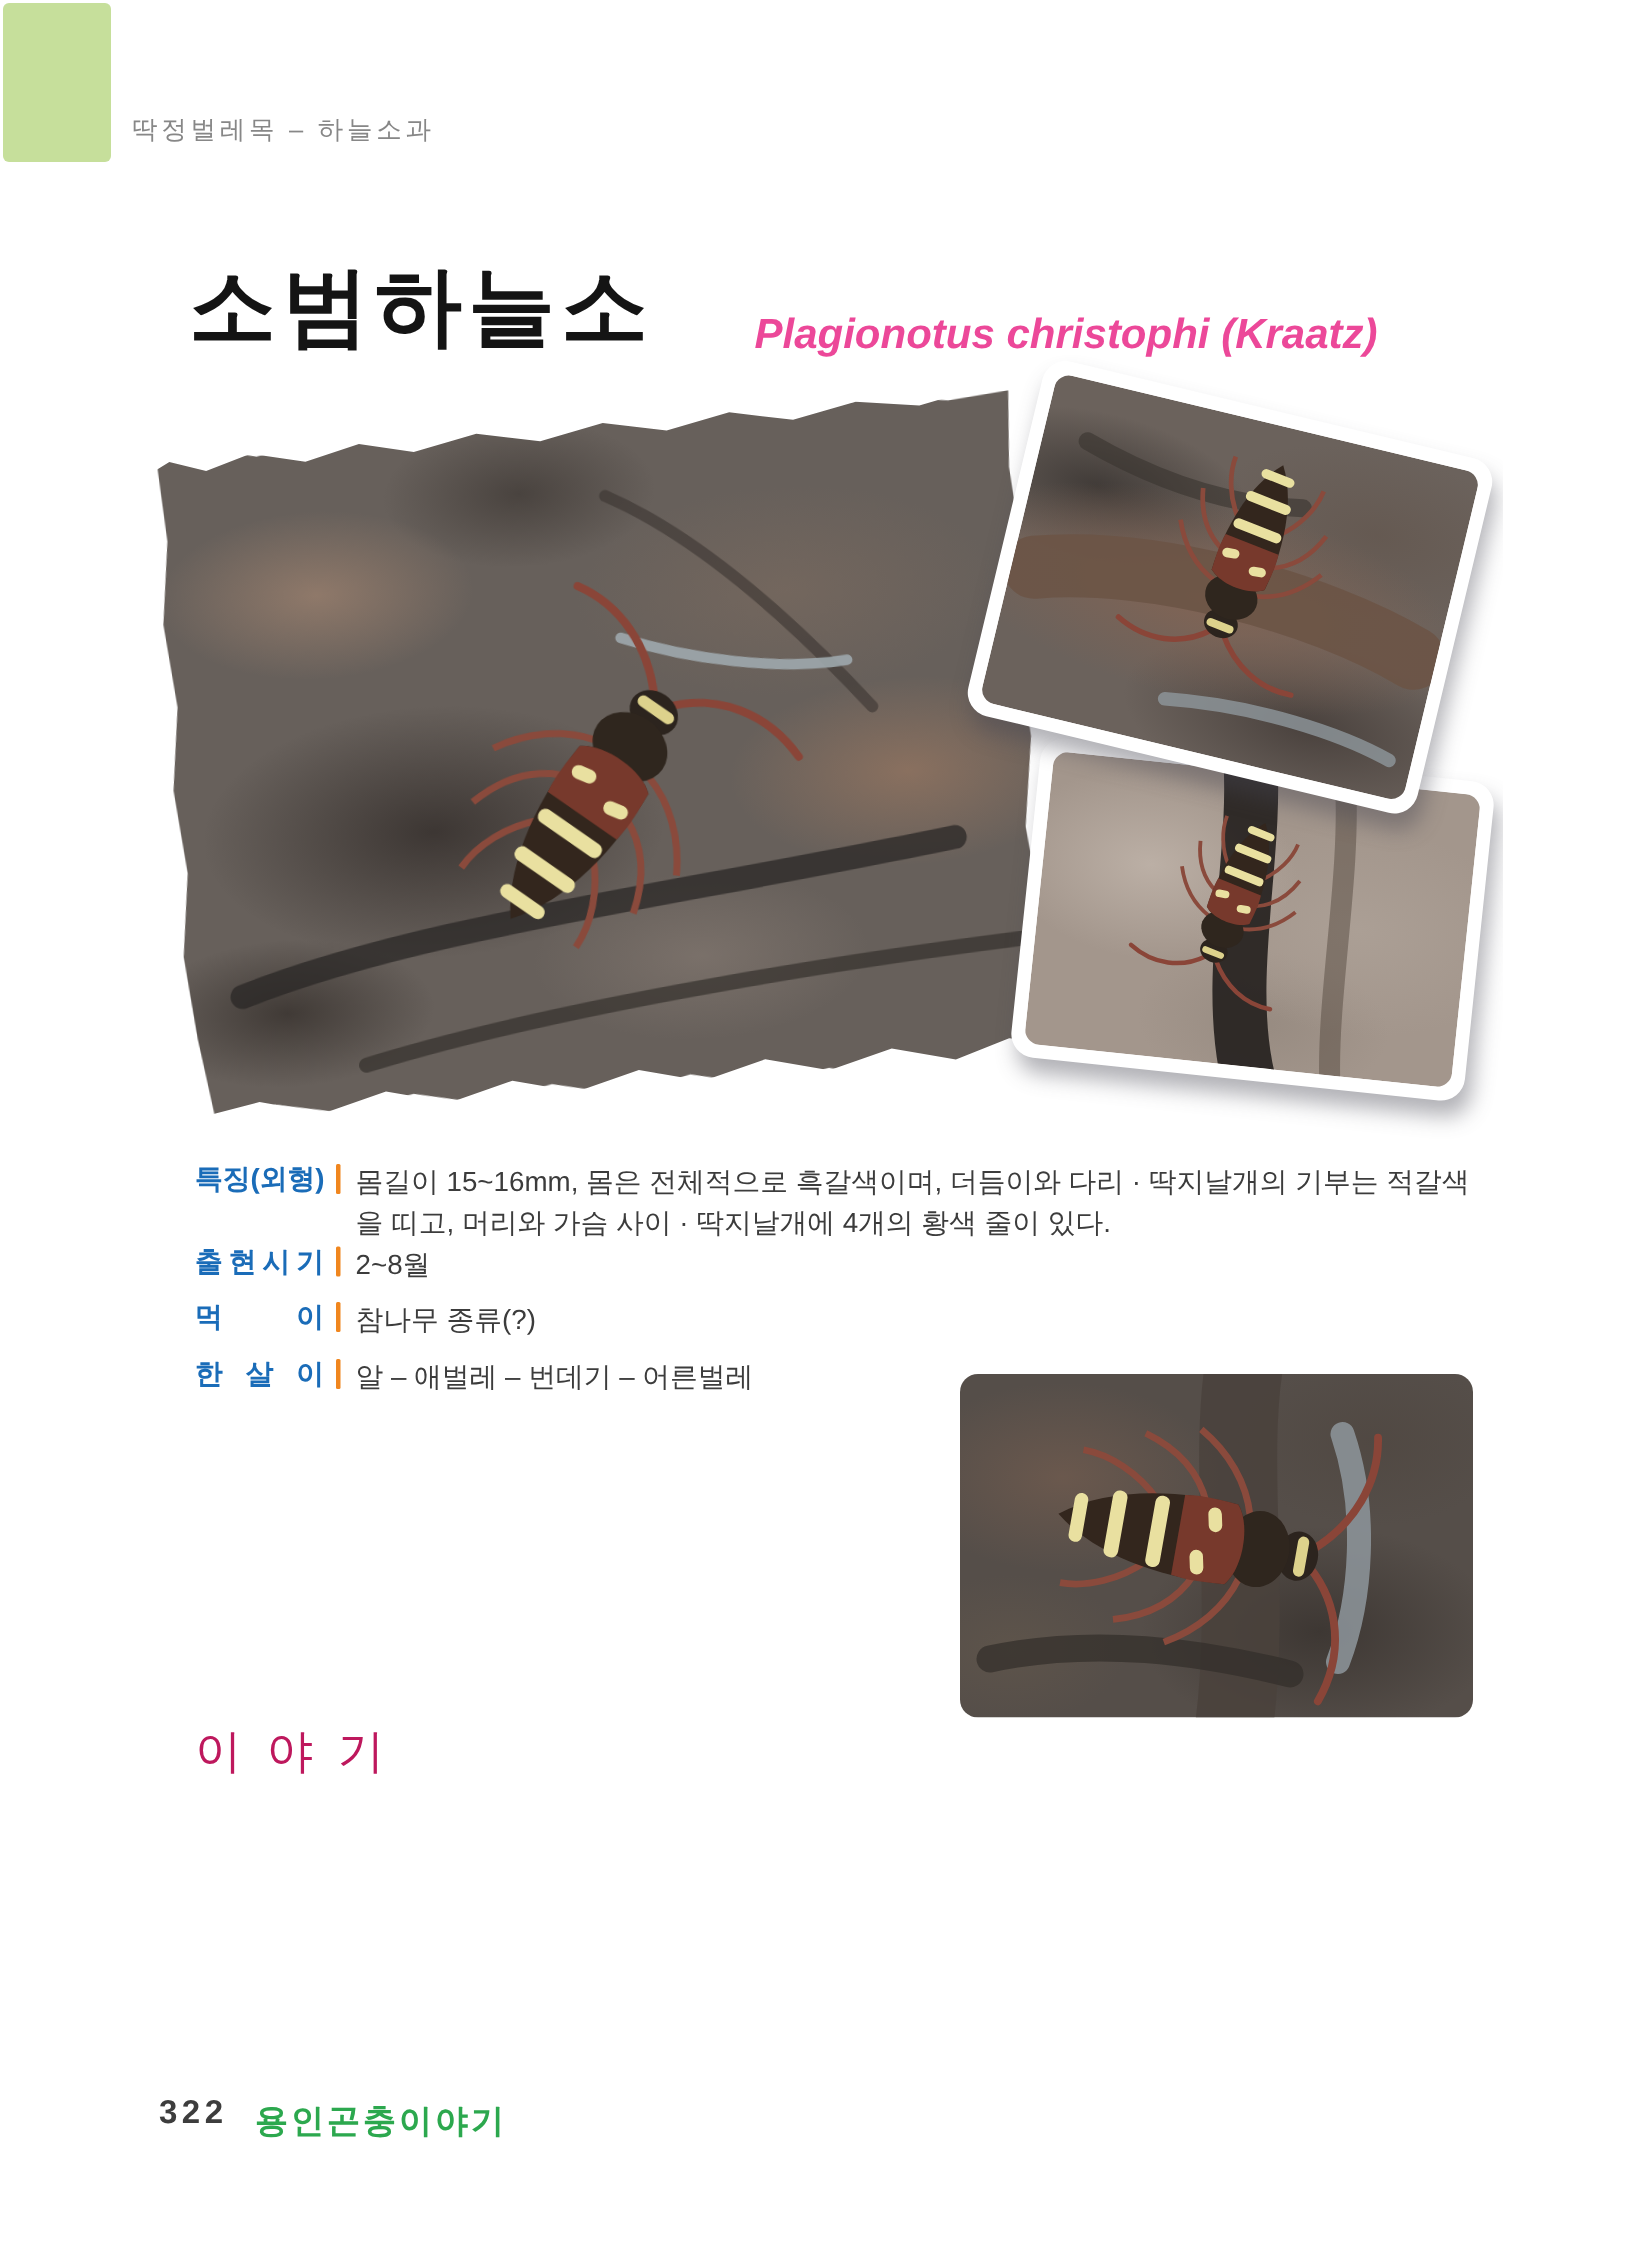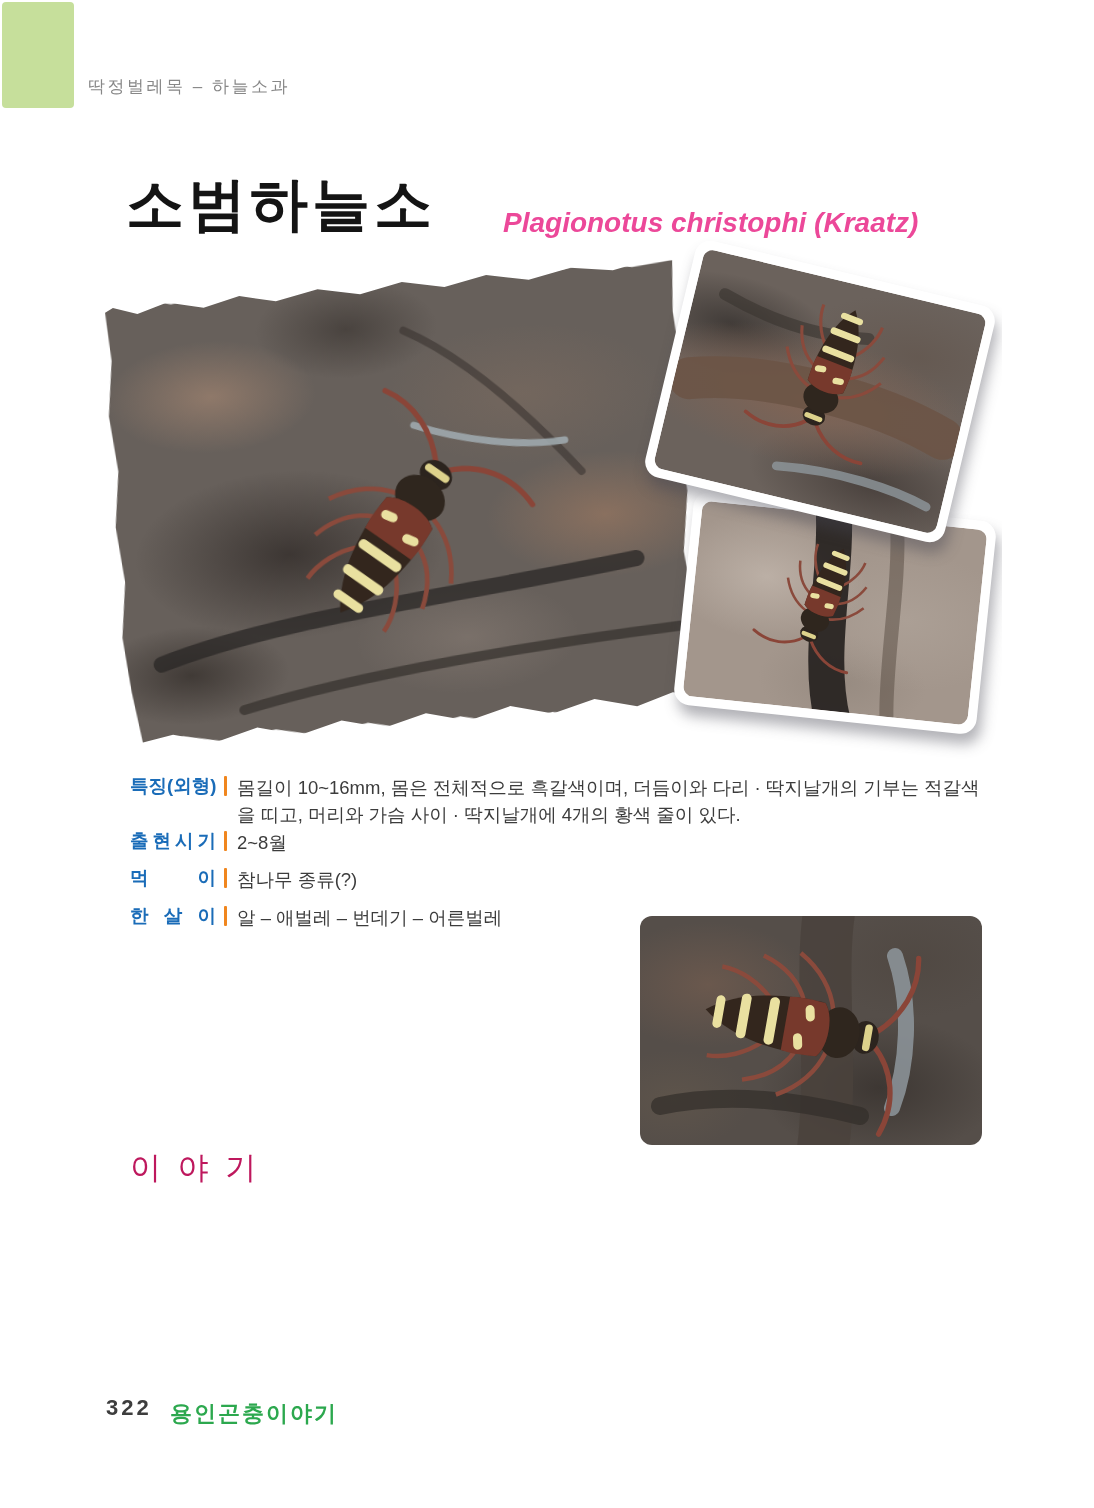--- a/index.html
+++ b/index.html
@@ -176,21 +176,21 @@
   <div class="info-row" style="top:774px;">
     <span class="info-label js-char-justify">
         <span>특</span>
         <span>징</span>
         <span>(</span>
         <span>외</span>
         <span>형</span>
         <span>)</span>
       </span>
     <span class="info-bar"></span>
-    <span class="info-value">몸길이 10~16mm, 몸은 전체적으로 흑갈색이며, 더듬이와 다리 · 딱지날개의 기부는 적갈색을 띠고, 머리와 가슴 사이 · 딱지날개에 4개의 황색 줄이 있다.</span>
+    <span class="info-value">몸길이 15~16mm, 몸은 전체적으로 흑갈색이며, 더듬이와 다리 · 딱지날개의 기부는 적갈색을 띠고, 머리와 가슴 사이 · 딱지날개에 4개의 황색 줄이 있다.</span>
   </div>
 
   <div class="info-row" style="top:829px;">
     <span class="info-label js-char-justify">
         <span>출</span>
         <span>현</span>
         <span>시</span>
         <span>기</span>
       </span>
     <span class="info-bar"></span>

